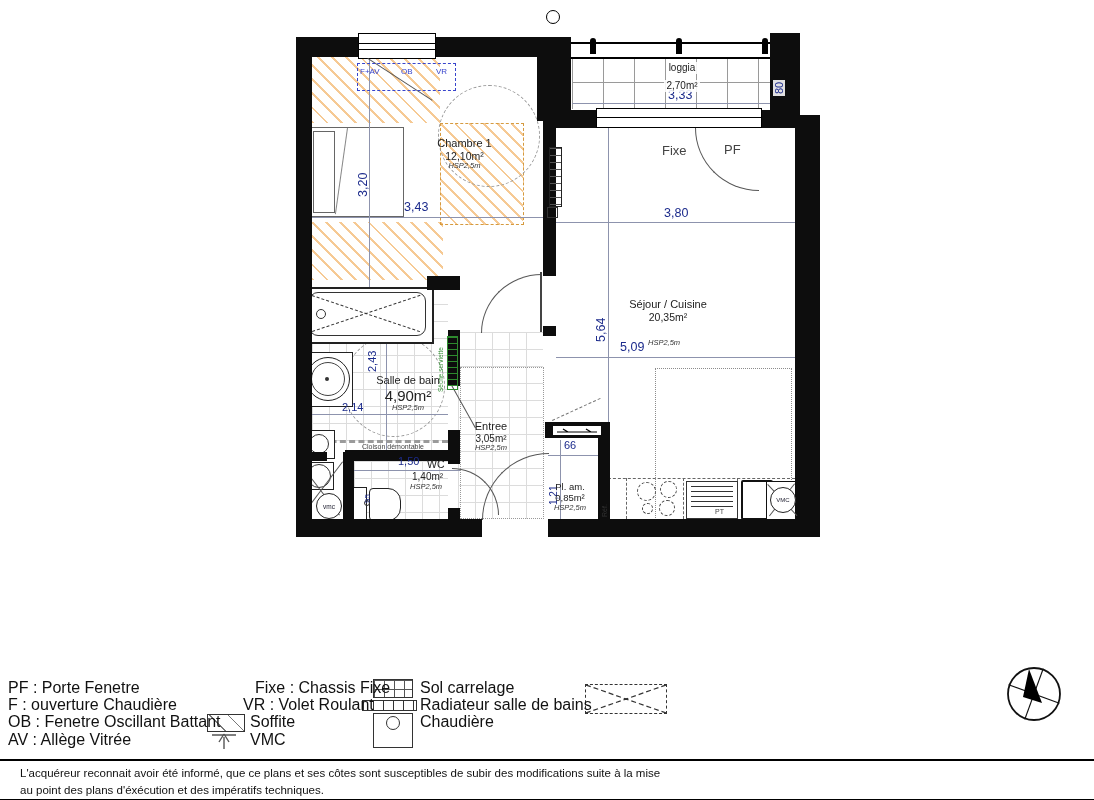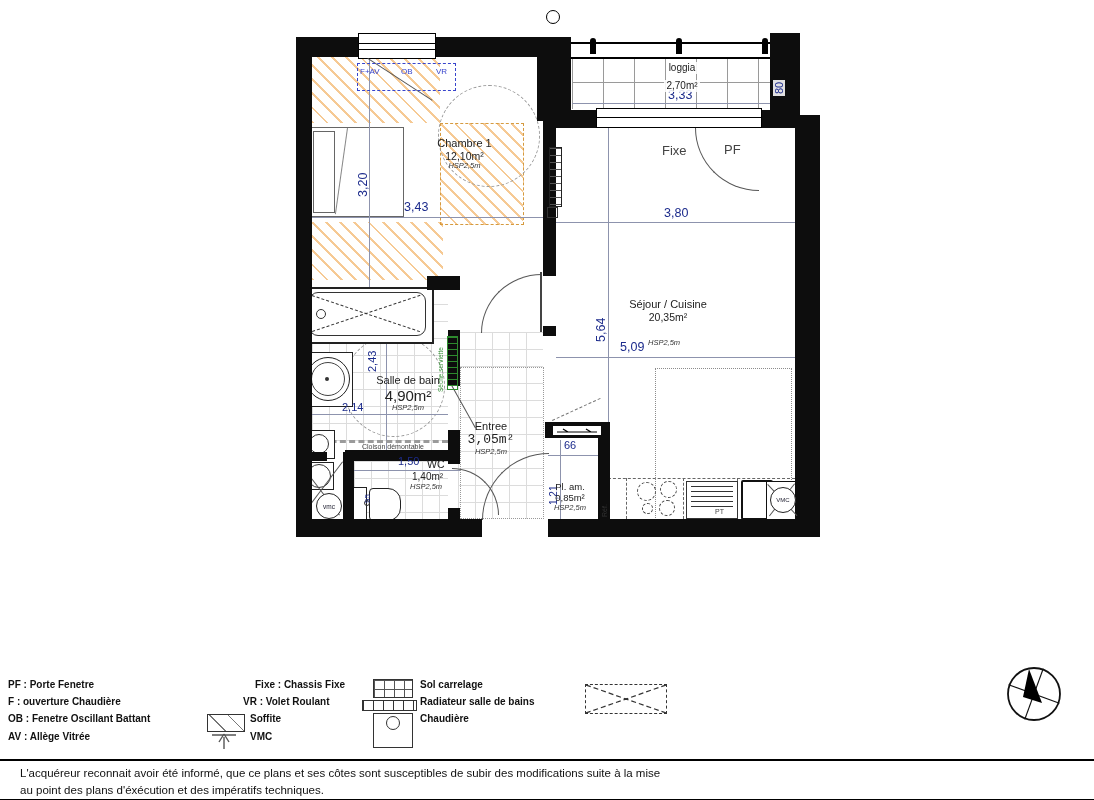--- a/index.html
+++ b/index.html
@@ -20,21 +20,21 @@
   .soffite{position:absolute;z-index:1;
     background-image:repeating-linear-gradient(45deg, rgba(240,166,77,.6) 0 2px, transparent 2px 10px);}
   .tiles{position:absolute;z-index:1;
     background-image:linear-gradient(to right,#dcdcdc 1px,transparent 1px),
                      linear-gradient(to bottom,#dcdcdc 1px,transparent 1px);
     background-size:17px 17px;}
   .fixture{position:absolute;border:1.5px solid #222;background:#fff;z-index:4;}
   .arc{position:absolute;border:0 solid #555;z-index:4;background:transparent;}
   .dashcircle{position:absolute;border:1.2px dashed #9a9a9a;border-radius:50%;z-index:2;}
   .rotline{position:absolute;height:1px;background:#555;transform-origin:0 0;z-index:4;}
-  .legend-label{position:absolute;font-size:10px;font-weight:700;color:#111;white-space:nowrap;z-index:7;text-align:center;}
+  .legend-label{position:absolute;font-size:16px;font-weight:400;color:#111;white-space:nowrap;z-index:7;text-align:center;}
   .vmc-circle{position:absolute;border:1.2px solid #222;border-radius:50%;background:#fff;
     display:flex;align-items:center;justify-content:center;font-size:6.5px;color:#223;z-index:6;}
   .whitebg{background:rgba(255,255,255,.88);padding:0 2px;}
 </style>
 </head>
 <body>
 
 <div class="page">
 
   <div class="soffite" style="left:312px;top:57px;width:128px;height:66px;"></div>
@@ -207,21 +207,21 @@
     <div class="rarea">20,35m²</div>
   </div>
   <div class="rhsp abs" style="left:648px;top:338px;z-index:7;">HSP2,5m</div>
   <div class="roomlabel" style="left:362px;top:374px;width:92px;">
     <div class="rname">Salle de bain</div>
     <div class="rarea" style="font-size:15px;">4,90m²</div>
     <div class="rhsp">HSP2,5m</div>
   </div>
   <div class="roomlabel" style="left:452px;top:420px;width:78px;">
     <div class="rname">Entree</div>
-    <div class="rarea" style="font-size:13px;font-family:Liberation Mono, monospace;">3,05m²</div>
+    <div class="rarea" style="font-size:10px;">3,05m²</div>
     <div class="rhsp">HSP2,5m</div>
   </div>
   <div class="abs" style="left:427px;top:458px;font-size:10.5px;color:#222;z-index:7;">WC</div>
   <div class="abs" style="left:412px;top:471px;font-size:10px;color:#222;z-index:7;text-align:right;">1,40m²</div>
   <div class="abs rhsp" style="left:410px;top:482px;z-index:7;">HSP2,5m</div>
   <div class="roomlabel" style="left:540px;top:482px;width:60px;">
     <div style="font-size:9.5px;">Pl. am.</div>
     <div style="font-size:9.5px;">0,85m²</div>
     <div class="rhsp">HSP2,5m</div>
   </div>

